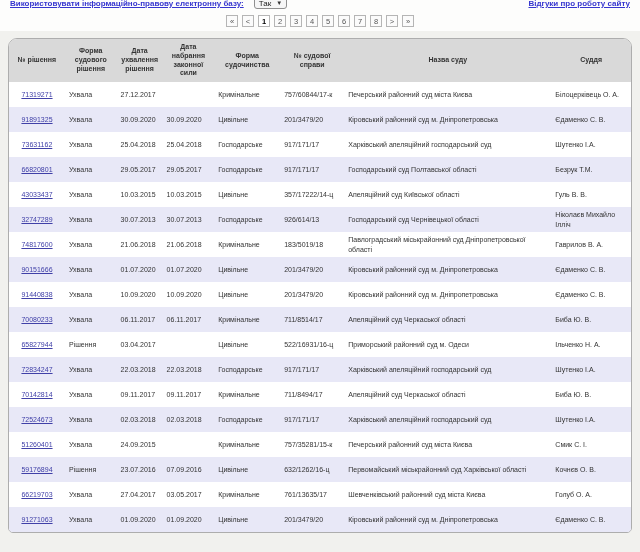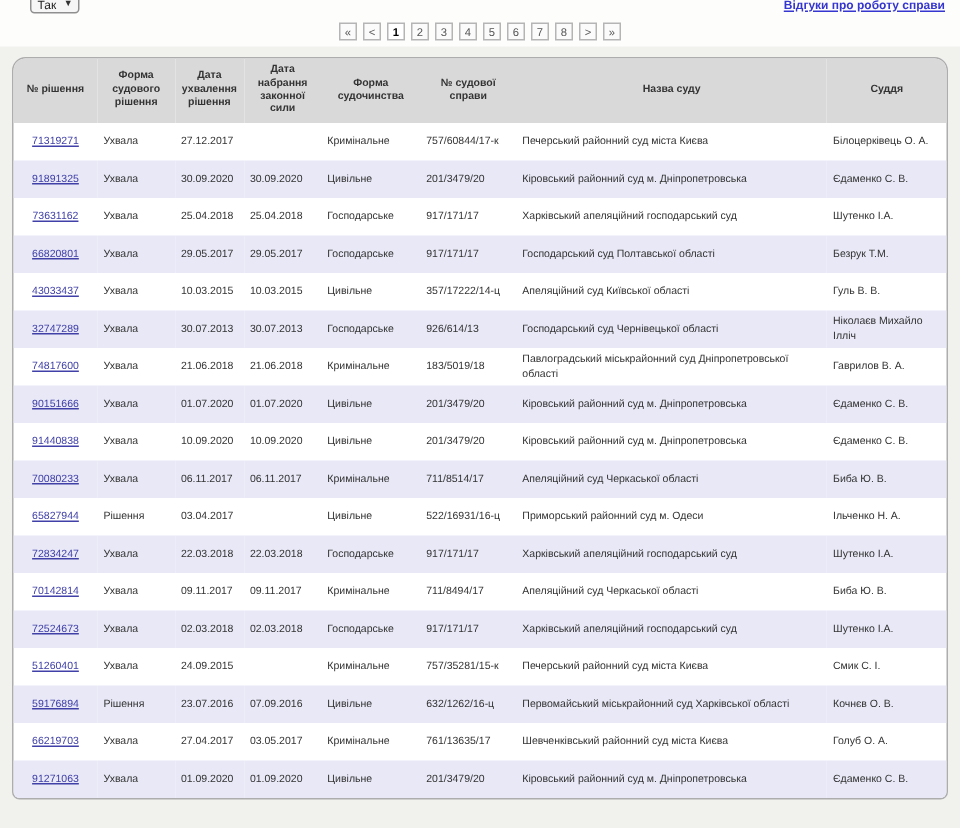--- a/index.html
+++ b/index.html
@@ -108,26 +108,27 @@
     text-decoration: underline;
     cursor: pointer;
     white-space: nowrap;
   }
 </style>
 </head>
 <body>
 
 <div class="top-area">
   <div class="top-bar">
+    <span class="link">Використовувати інформаційно-правову електронну базу:</span>
     <span class="db-select">
       <span>Так</span>
       <span class="chev">▼</span>
     </span>
     <span class="spacer"></span>
-    <span class="link">Відгуки про роботу справи</span>
+    <span class="link">Відгуки про роботу сайту</span>
   </div>
   <div class="pagination">
       <span class="page-btn">«</span>
       <span class="page-btn">&lt;</span>
       <span class="page-btn current">1</span>
       <span class="page-btn">2</span>
       <span class="page-btn">3</span>
       <span class="page-btn">4</span>
       <span class="page-btn">5</span>
       <span class="page-btn">6</span>

